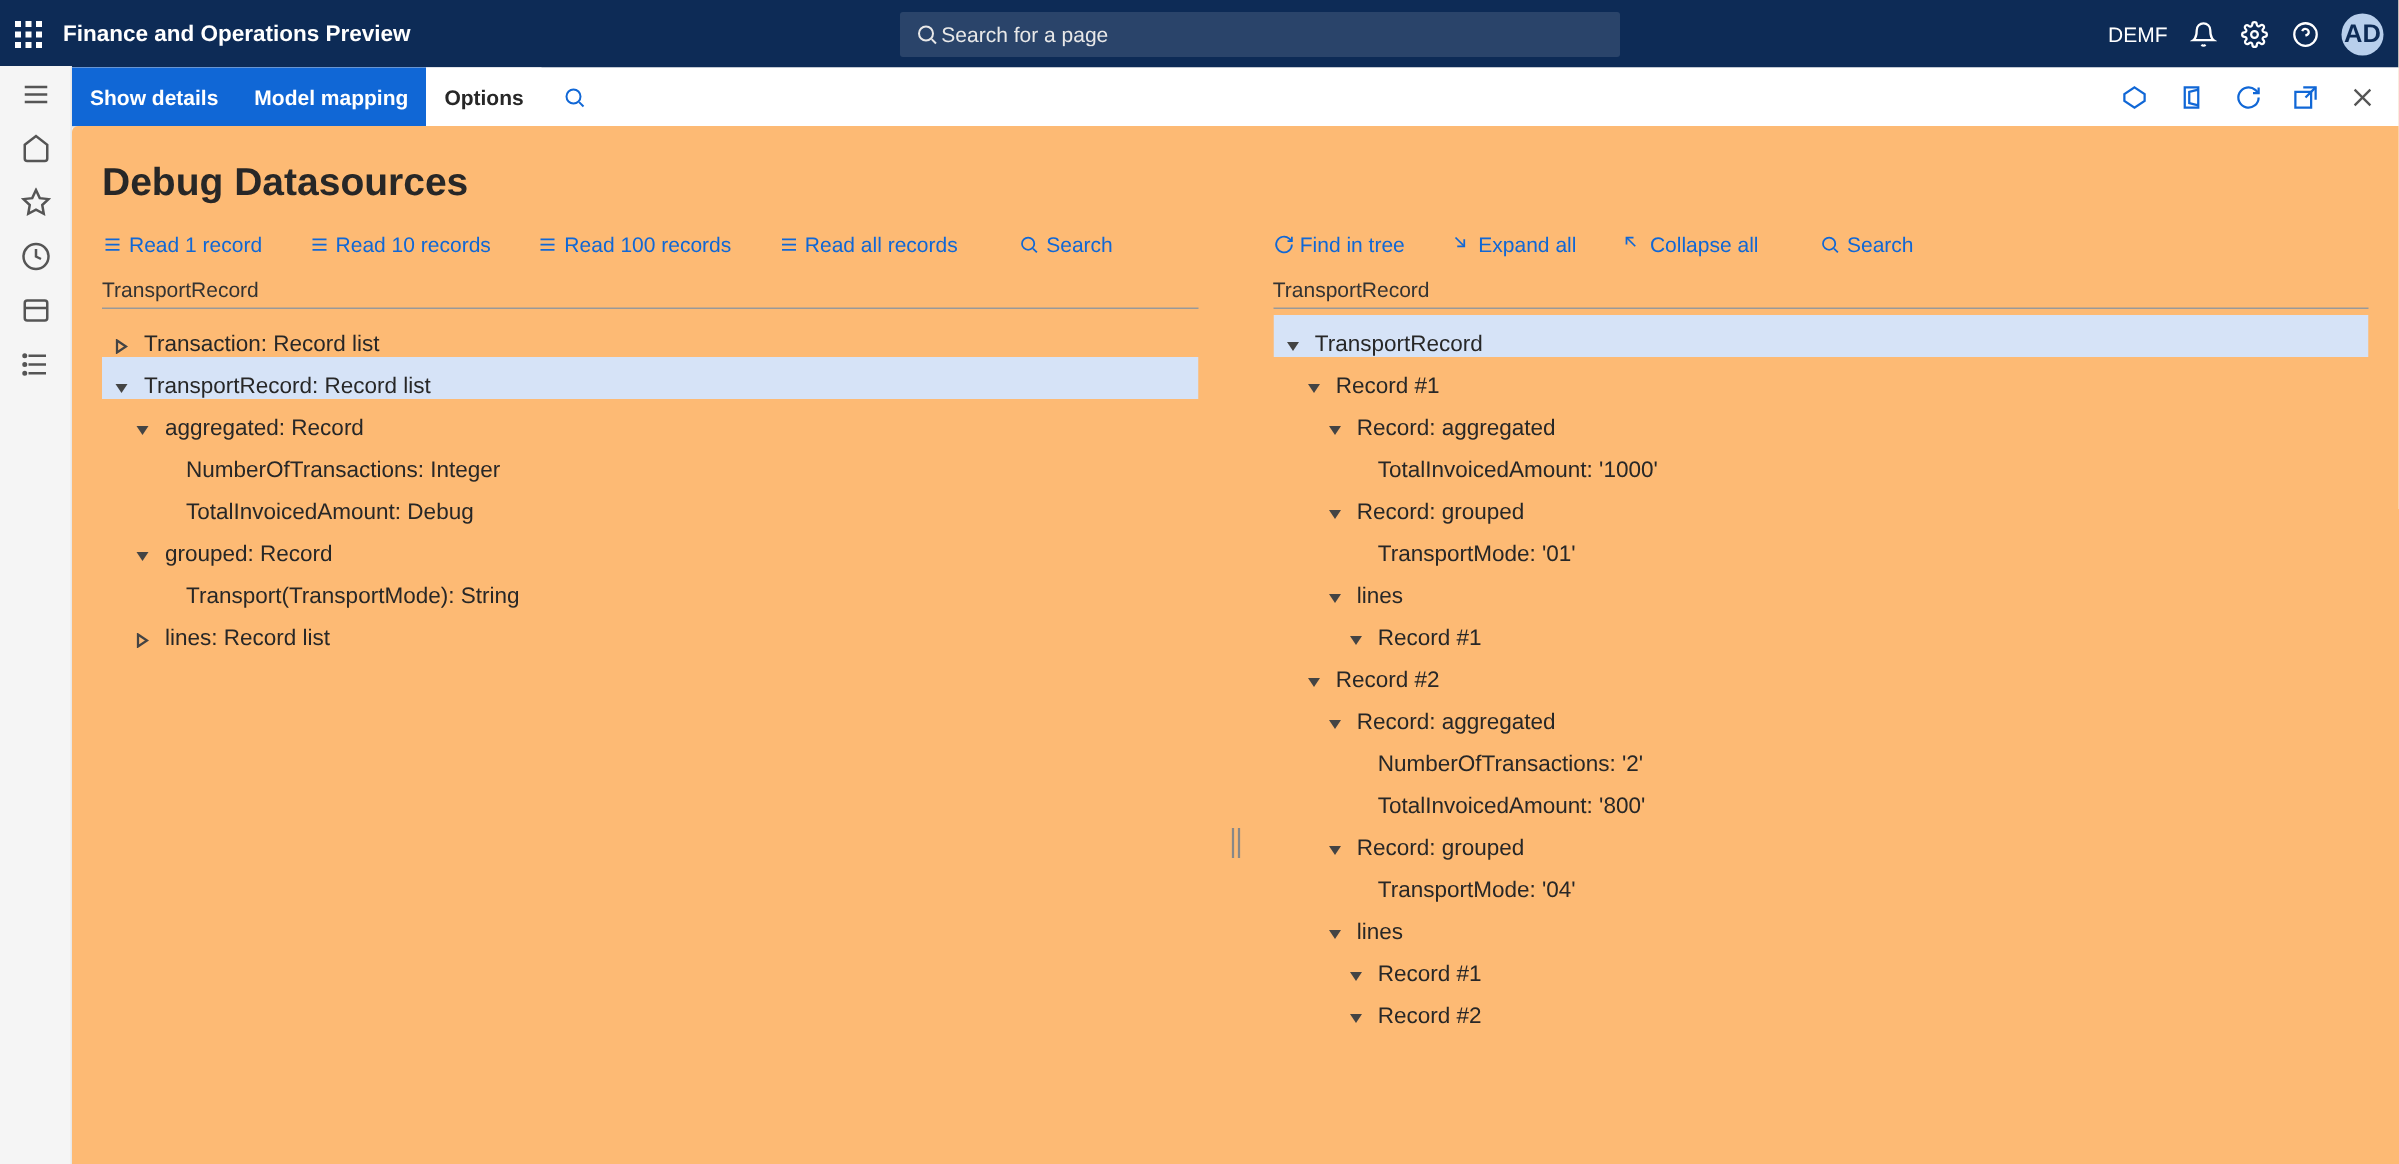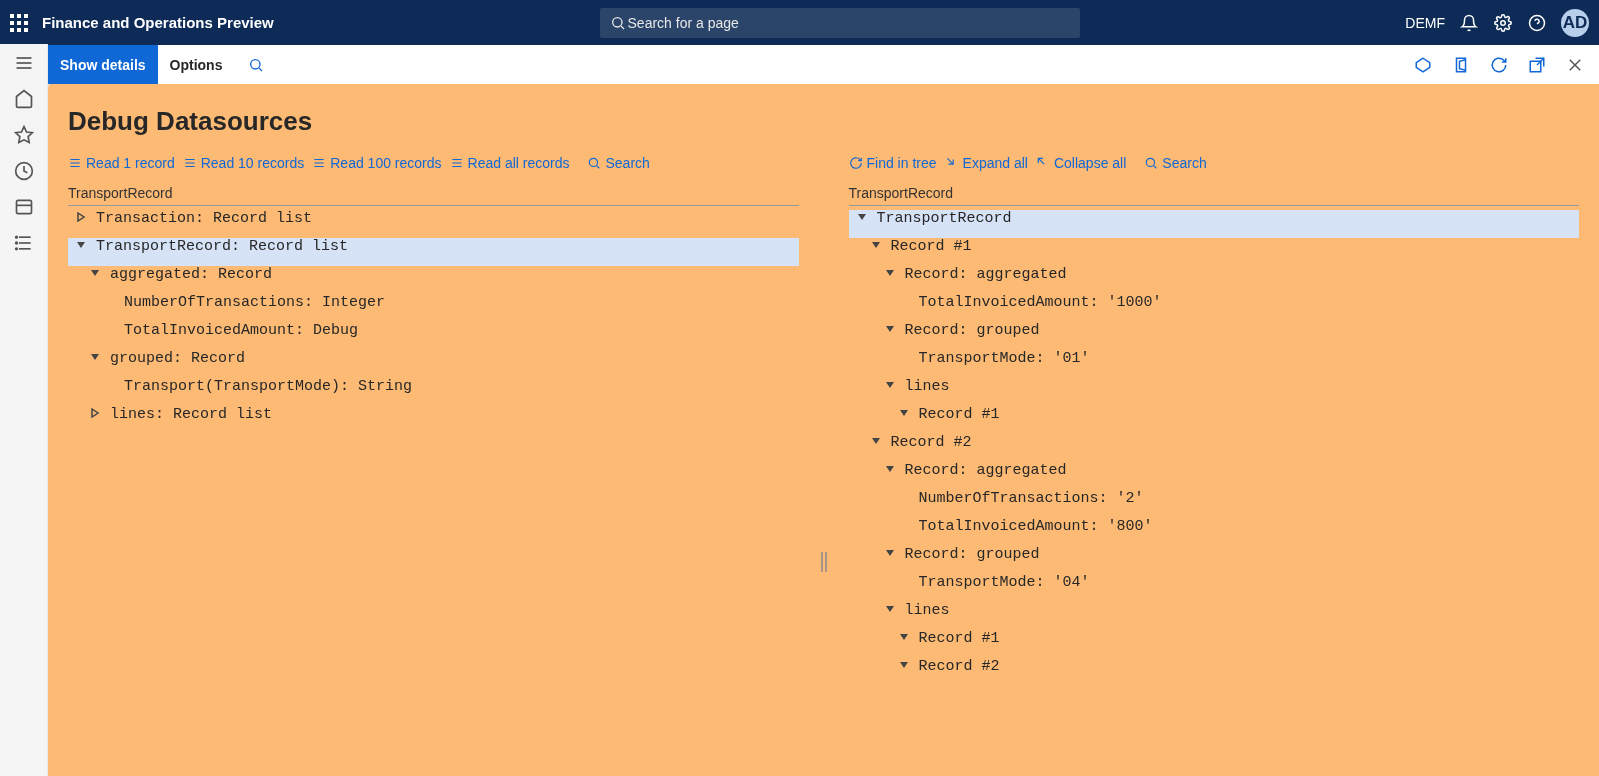--- a/index.html
+++ b/index.html
@@ -129,45 +129,44 @@
   }
   .splitter {
     width: 10px;
     display:flex; align-items:center; justify-content:center;
     cursor: col-resize;
     margin-top: 200px;
   }
   .splitter svg { color: #888; }
 
   .toolbar {
-    display: flex; align-items: center; gap: 8px;
+    display: flex; align-items: center; gap: 31px;
     color: var(--link-blue);
     font-size: 14px;
     padding-bottom: 14px;
     flex-wrap: wrap;
   }
   .tb-item { display: inline-flex; align-items: center; gap: 4px; cursor: pointer; white-space: nowrap; }
 
   .panel-label {
     font-size: 14px; color: #333; padding-bottom: 4px;
   }
   .panel-label-line {
     border-bottom: 1px solid #999; margin-bottom: 4px;
   }
 
   .tree {
     overflow-y: auto;
     font-size: 15px;
   }
   .tree-row {
-    display: flex; align-items: flex-start;
+    display: flex; align-items: flex-end;
     height: 28px;
     white-space: nowrap;
     cursor: default;
-    font-family: Liberation Mono, monospace;
   }
   .tree-row.selected { background: var(--selected-row); }
   .tree-toggle {
     width: 14px; height: 14px;
     display: inline-flex; align-items:center; justify-content:center;
     margin-right: 8px;
     color: #444;
   }
   .indent { display:inline-block; }
 
@@ -258,20 +257,21 @@
         <line x1="6" y1="19" x2="20" y2="19"></line>
         <circle cx="3" cy="5" r="1"></circle>
         <circle cx="3" cy="12" r="1"></circle>
         <circle cx="3" cy="19" r="1"></circle>
       </svg>
   </div>
 </div>
 
 <div class="actionbar">
   <div class="action-tab">Show details</div>
+  <div class="action-tab">Model mapping</div>
   <div class="action-tab plain">Options</div>
   <div class="find-icon">
     <svg width="16" height="16" viewBox="0 0 24 24" fill="none" stroke="currentColor" stroke-width="2">
         <circle cx="11" cy="11" r="7"></circle>
         <line x1="21" y1="21" x2="16.65" y2="16.65"></line>
       </svg>
   </div>
   <div class="action-right">
     <div class="ab-icon">
       <svg width="18" height="18" viewBox="0 0 24 24" fill="none" stroke="currentColor" stroke-width="2">

